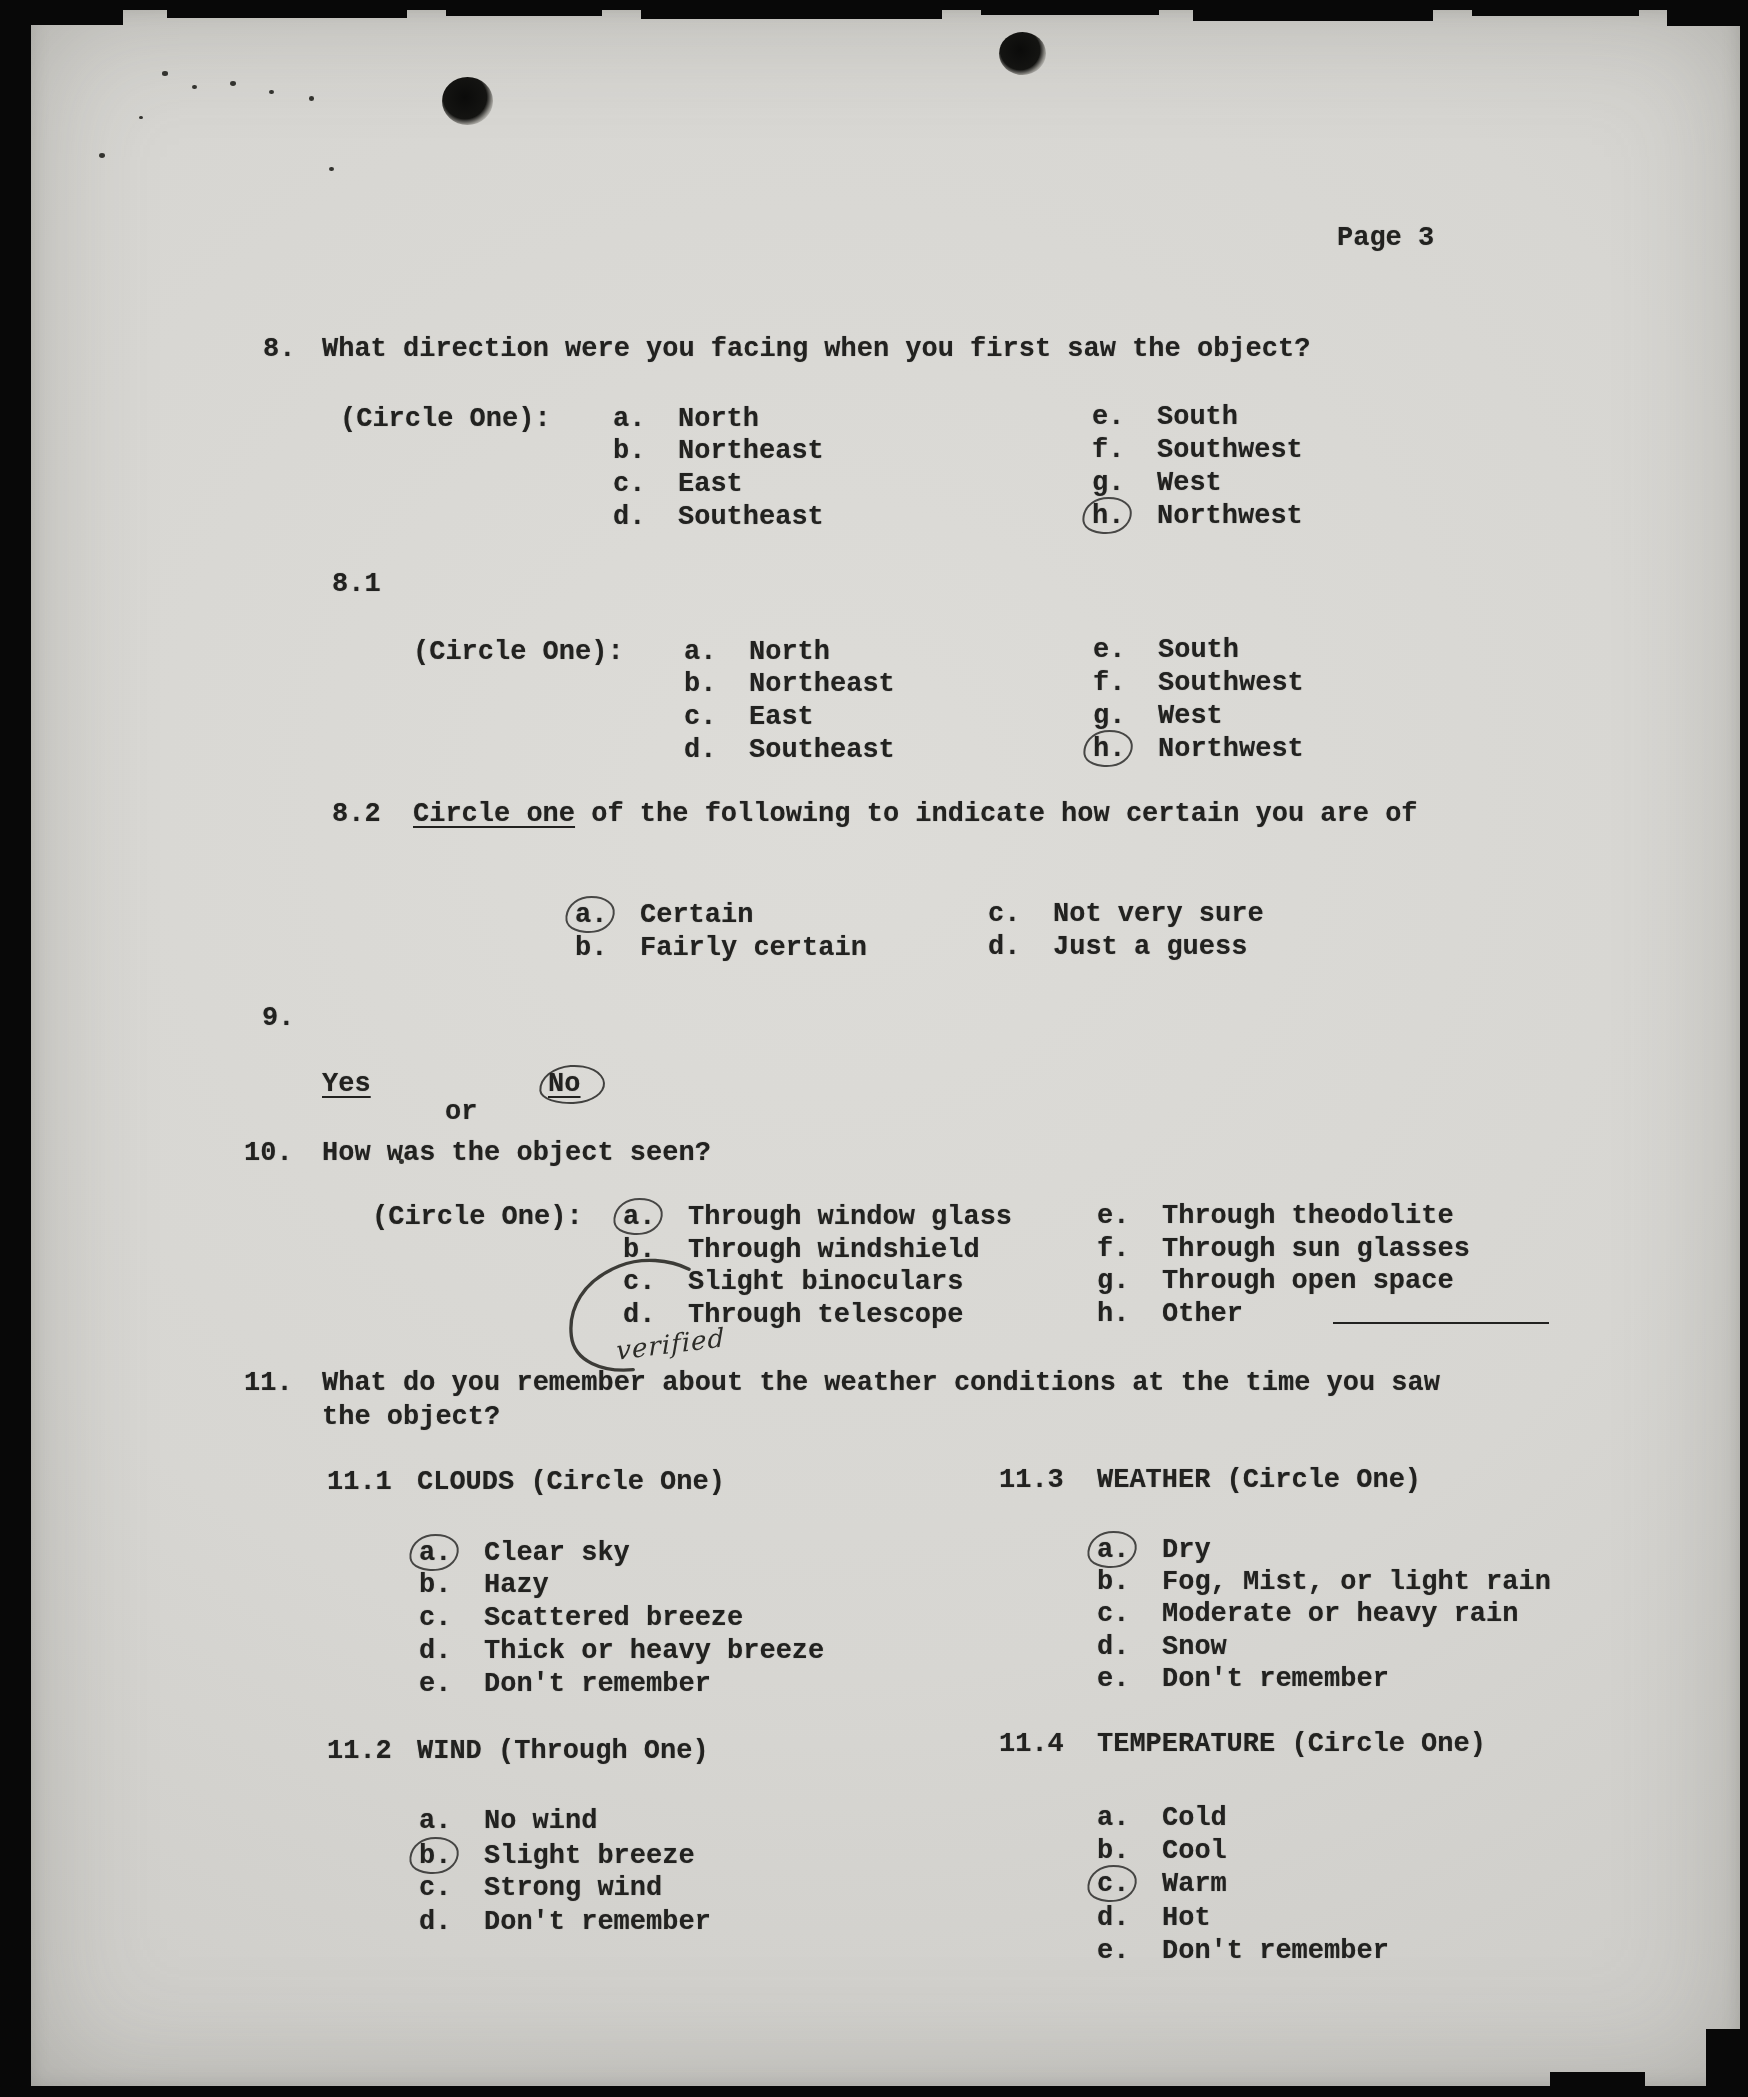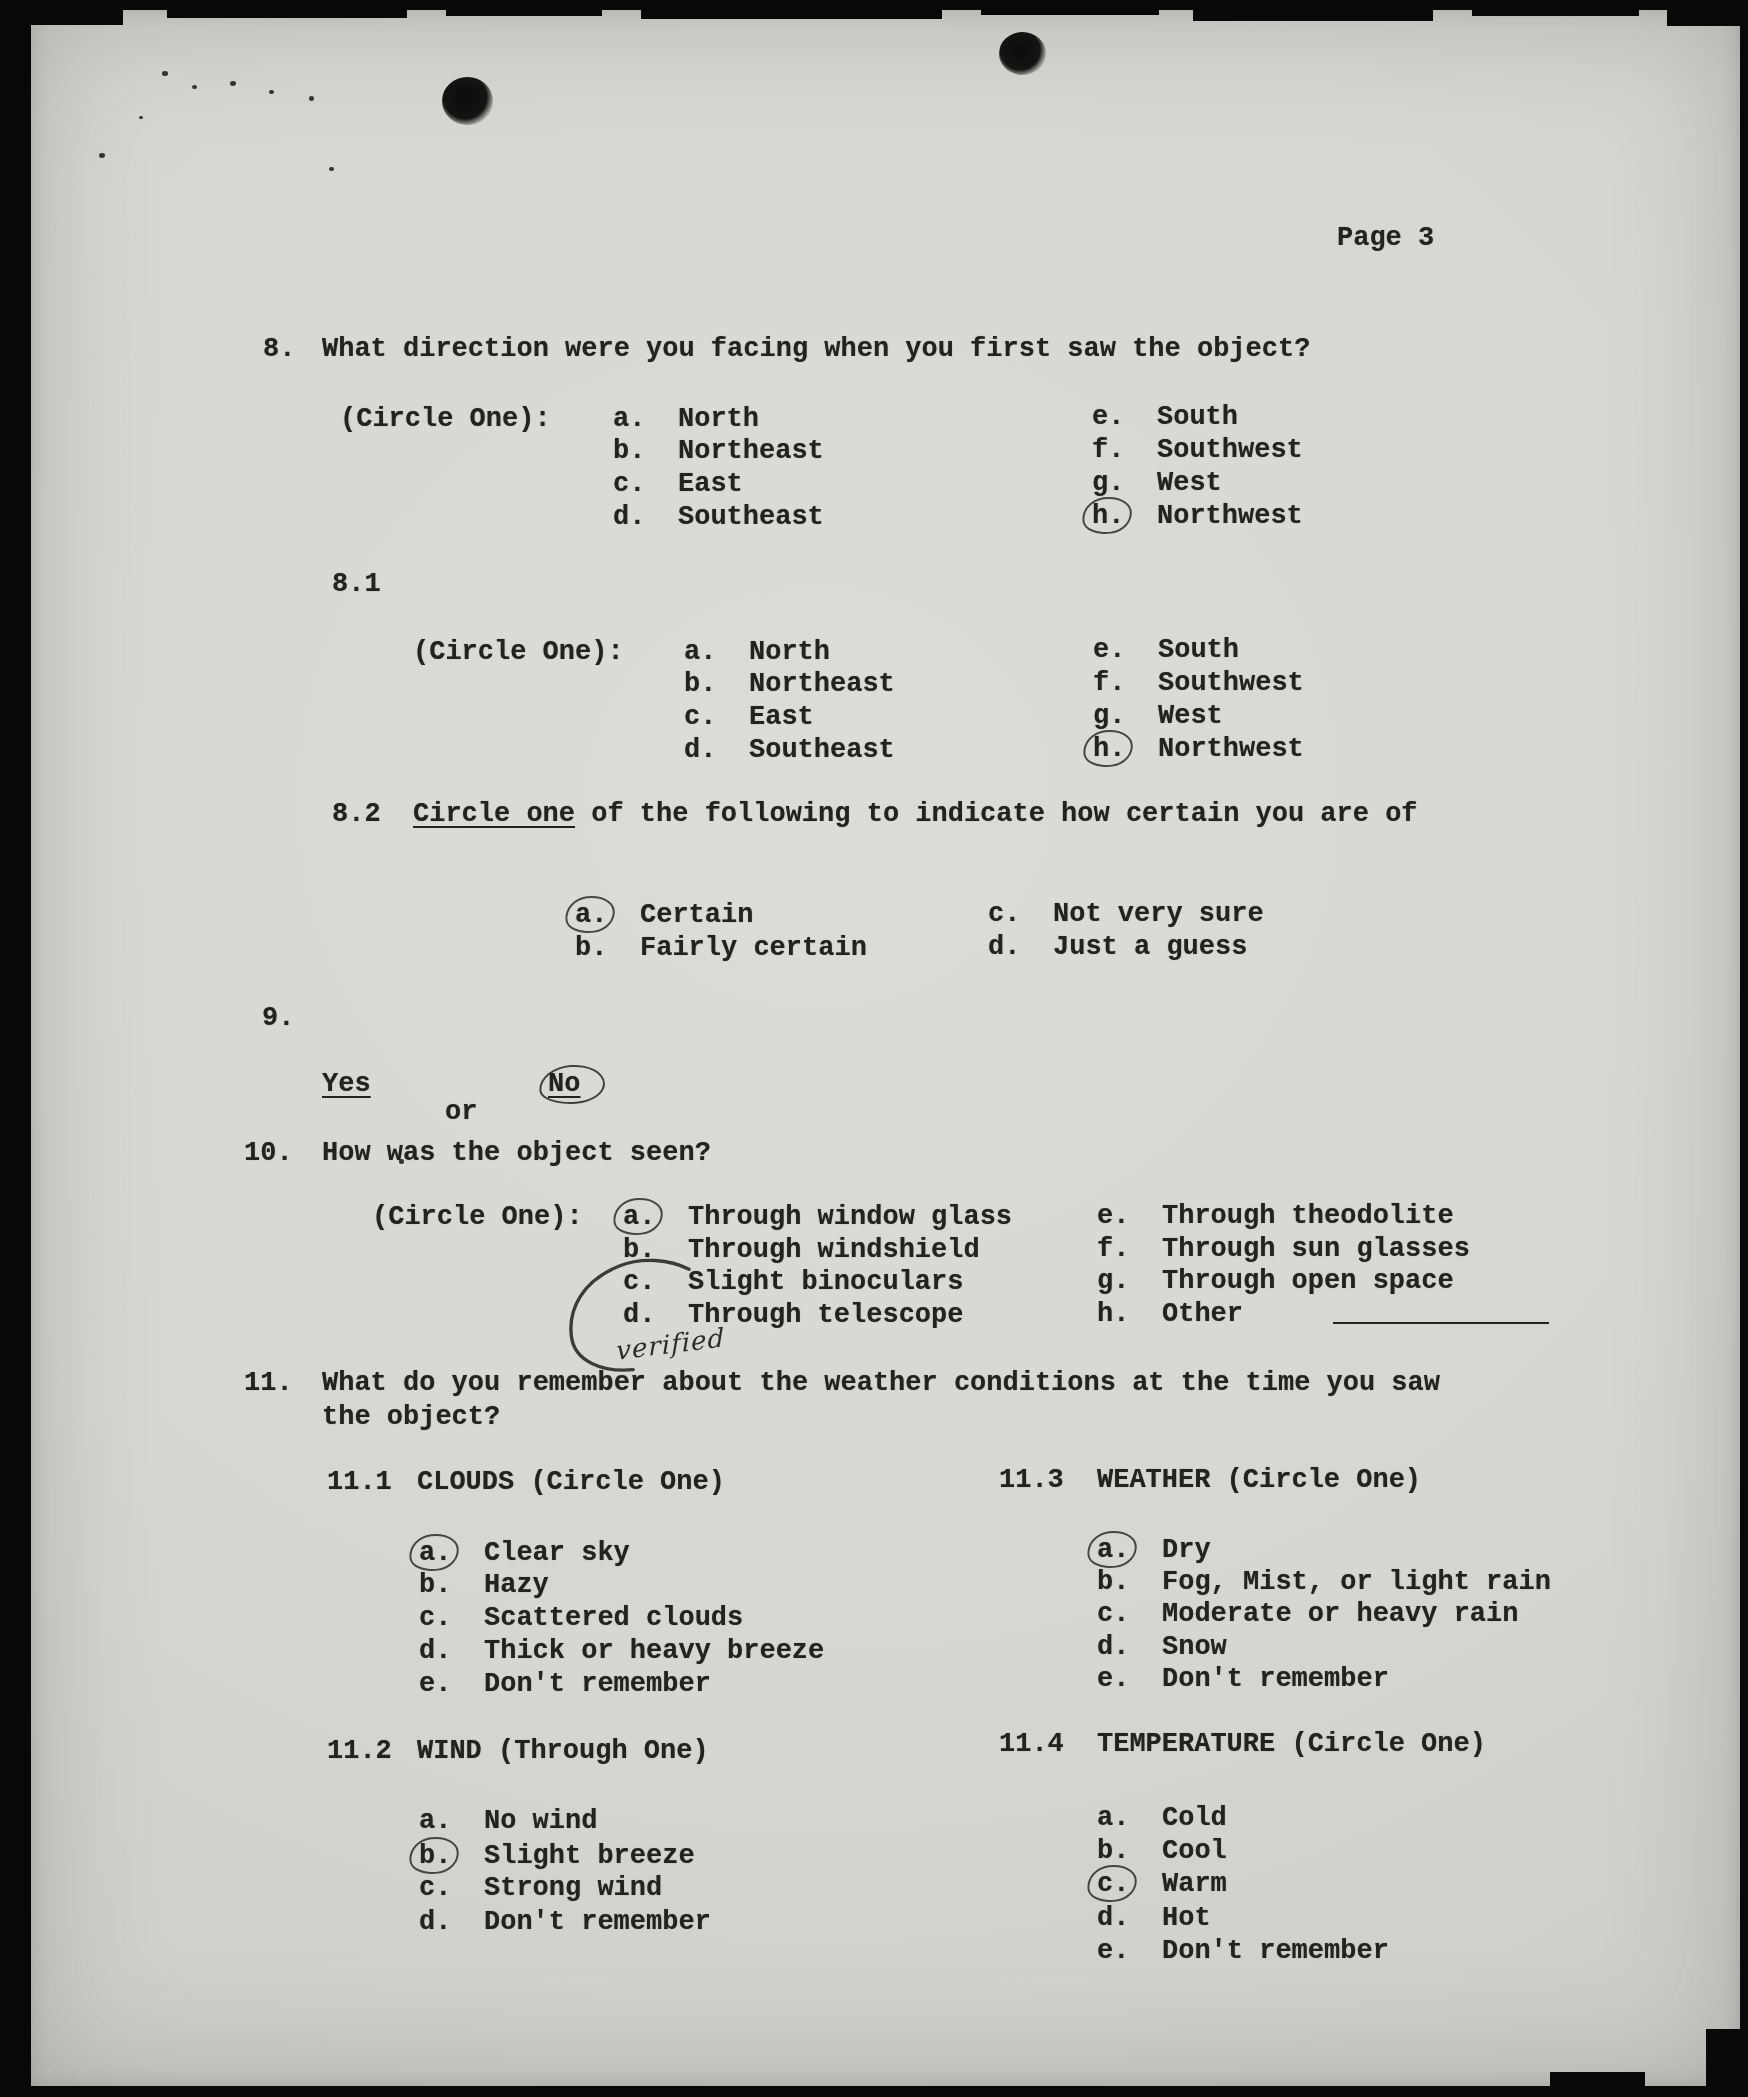--- a/index.html
+++ b/index.html
@@ -145,21 +145,21 @@
   <div class="hw" style="left:616px;top:1329px">verified</div>
 
   <div class="t" style="left:244px;top:1367px">11.</div>
   <div class="t" style="left:322px;top:1367px">What do you remember about the weather conditions at the time you saw</div>
   <div class="t" style="left:322px;top:1401px">the object?</div>
 
   <div class="t" style="left:327px;top:1466px">11.1</div>
   <div class="t" style="left:417px;top:1466px">CLOUDS (Circle One)</div>
   <div class="t" style="left:419px;top:1537px"><span class="lt circled">a.</span><span>Clear sky</span></div>
   <div class="t" style="left:419px;top:1569px"><span class="lt">b.</span><span>Hazy</span></div>
-  <div class="t" style="left:419px;top:1602px"><span class="lt">c.</span><span>Scattered clouds</span></div>
+  <div class="t" style="left:419px;top:1602px"><span class="lt">c.</span><span>Scattered breeze</span></div>
   <div class="t" style="left:419px;top:1635px"><span class="lt">d.</span><span>Thick or heavy breeze</span></div>
   <div class="t" style="left:419px;top:1668px"><span class="lt">e.</span><span>Don't remember</span></div>
 
   <div class="t" style="left:999px;top:1464px">11.3</div>
   <div class="t" style="left:1097px;top:1464px">WEATHER (Circle One)</div>
   <div class="t" style="left:1097px;top:1534px"><span class="lt circled">a.</span><span>Dry</span></div>
   <div class="t" style="left:1097px;top:1566px"><span class="lt">b.</span><span>Fog, Mist, or light rain</span></div>
   <div class="t" style="left:1097px;top:1598px"><span class="lt">c.</span><span>Moderate or heavy rain</span></div>
   <div class="t" style="left:1097px;top:1631px"><span class="lt">d.</span><span>Snow</span></div>
   <div class="t" style="left:1097px;top:1663px"><span class="lt">e.</span><span>Don't remember</span></div>

